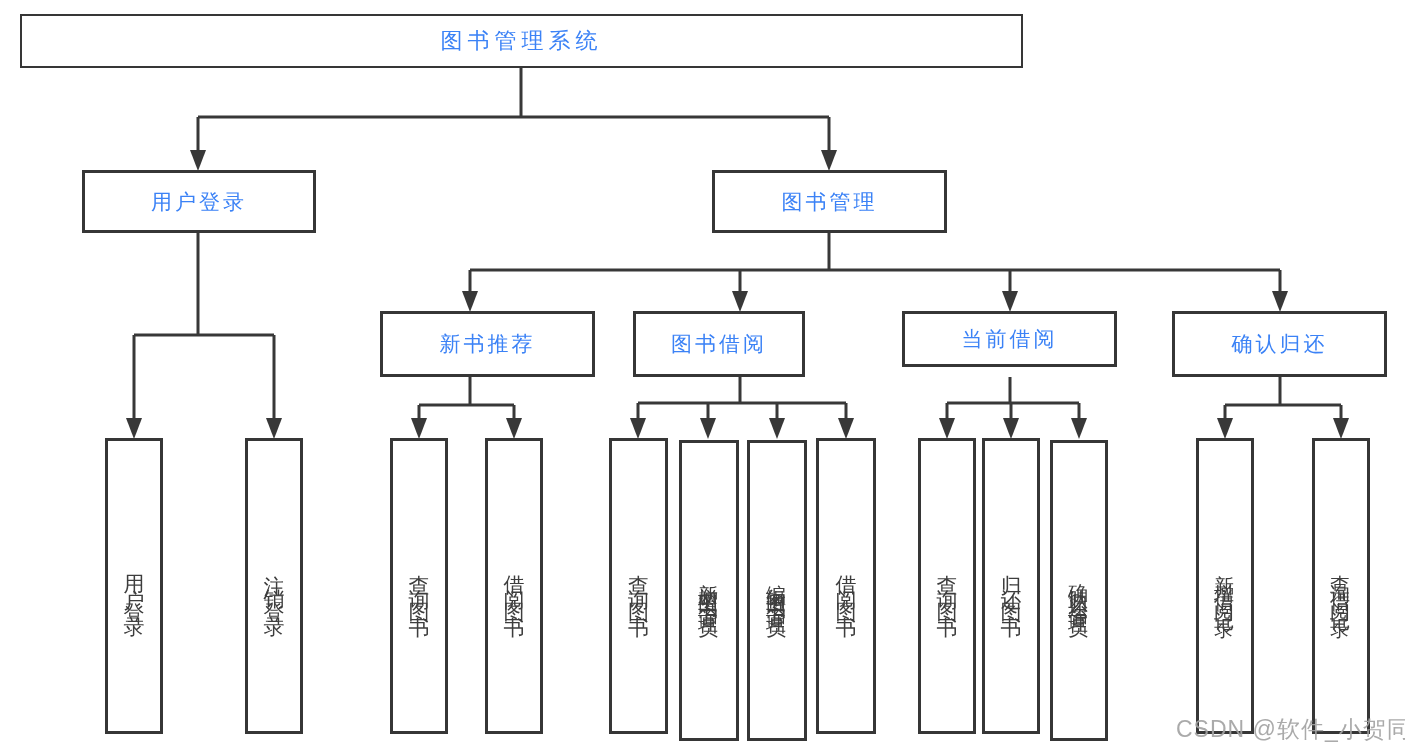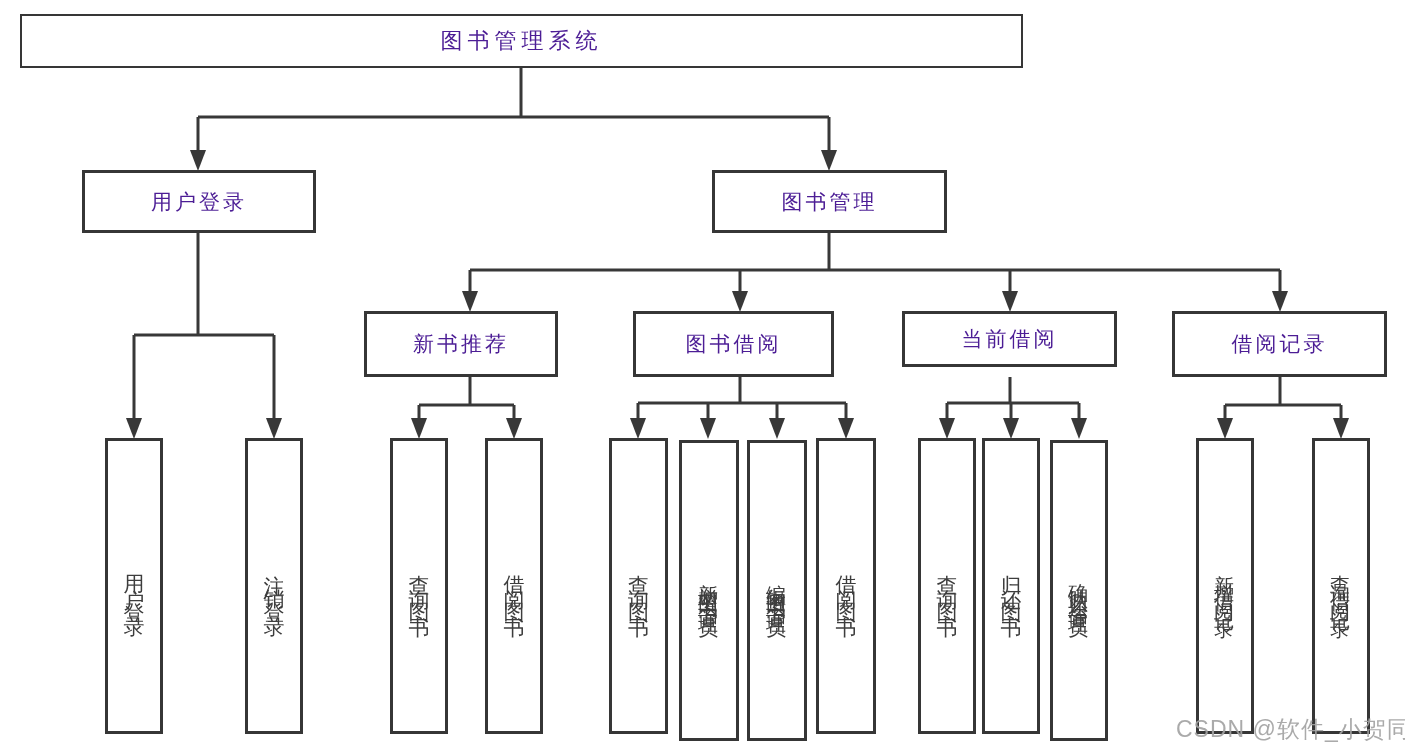--- a/index.html
+++ b/index.html
@@ -29,21 +29,21 @@
     box-sizing: border-box;
     border: 3px solid #363636;
     background: #ffffff;
     display: flex;
     align-items: center;
     justify-content: center;
     font-size: 21px;
     letter-spacing: 3px;
     white-space: nowrap;
     z-index: 2;
-    color: #4c1d95;
+    color: #3b82f6;
   }
   .node.root {
     border-width: 2px;
     font-size: 22px;
     letter-spacing: 5px;
   }
   .leaf {
     position: absolute;
     box-sizing: border-box;
     border: 3px solid #363636;
@@ -116,24 +116,24 @@
       <polygon points="1217,418 1233,418 1225,439"></polygon>
       <polygon points="1333,418 1349,418 1341,439"></polygon>
     </g>
   </svg>
 
   <div class="node root" style="left:20px; top:14px; width:1003px; height:54px;">图书管理系统</div>
 
   <div class="node" style="left:82px; top:170px; width:234px; height:63px;">用户登录</div>
   <div class="node" style="left:712px; top:170px; width:235px; height:63px;text-align:center;">图书管理</div>
 
-  <div class="node" style="left:364px; top:311px; width:194px; height:66px;">新书推荐</div>
-  <div class="node" style="left:633px; top:311px; width:201px; height:66px;">图书借阅</div>
+  <div class="node" style="left:380px; top:311px; width:215px; height:66px;">新书推荐</div>
+  <div class="node" style="left:633px; top:311px; width:172px; height:66px;">图书借阅</div>
   <div class="node" style="left:902px; top:311px; width:215px; height:56px;">当前借阅</div>
-  <div class="node" style="left:1172px; top:311px; width:215px; height:66px;">借阅记录</div>
+  <div class="node" style="left:1172px; top:311px; width:215px; height:66px;">确认归还</div>
 
   <div class="leaf ls4" style="left:105px; top:438px; width:58px; height:296px;">
     <span>用户登录</span>
   </div>
   <div class="leaf ls4" style="left:245px; top:438px; width:58px; height:296px;">
     <span>注销登录</span>
   </div>
 
   <div class="leaf ls4" style="left:390px; top:438px; width:58px; height:296px;">
     <span>查询图书</span>

